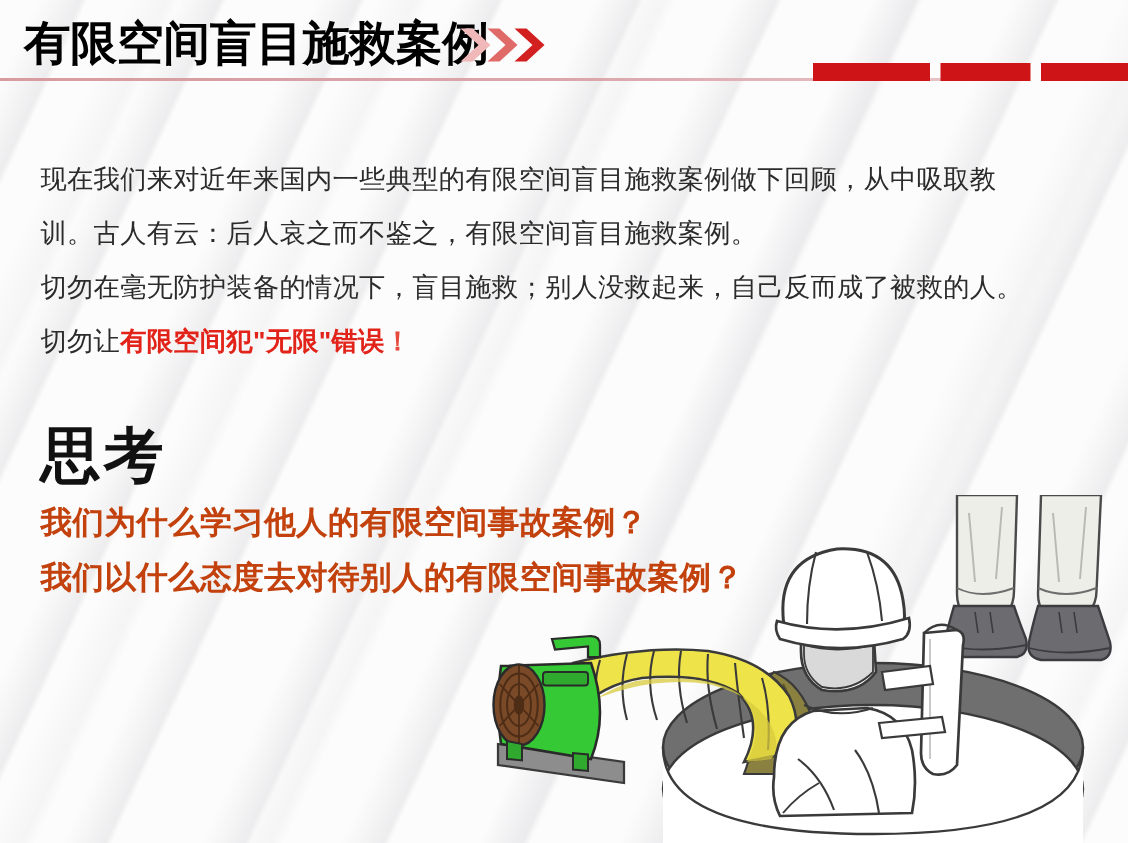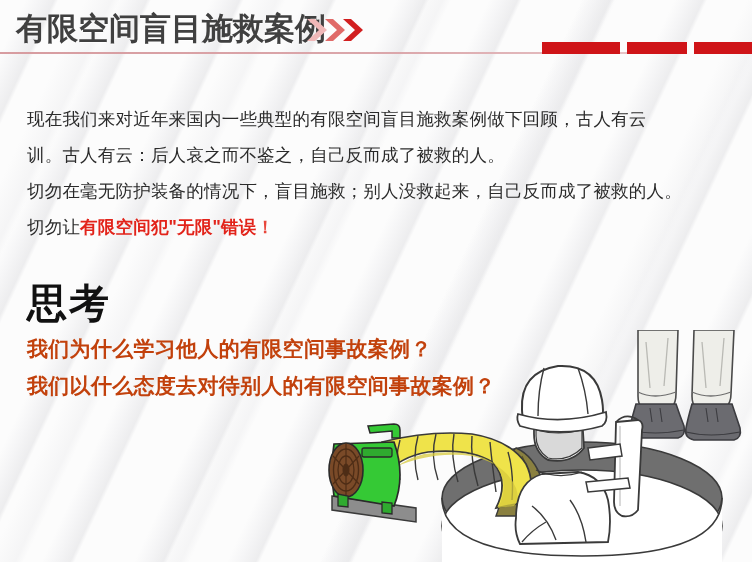--- a/index.html
+++ b/index.html
@@ -57,21 +57,21 @@
     height: 56px;
   }
 
   #header-title {
     position: absolute;
     left: 16px;
     top: 8px;
     font-size: 31px;
     font-weight: bold;
     letter-spacing: 0px;
-    color: #404040;
+    color: #000000;
     white-space: nowrap;
     text-shadow: 0 1px 0 rgba(255,255,255,0.8);
   }
 
   #header-chevrons {
     position: absolute;
     left: 305px;
     top: 17px;
     width: 70px;
     height: 26px;
@@ -188,22 +188,22 @@
     <div id="header-bars">
       <div class="hbar hbar-1"></div>
       <div class="hbar-gap"></div>
       <div class="hbar hbar-2"></div>
       <div class="hbar-gap"></div>
       <div class="hbar hbar-3"></div>
     </div>
   </div>
 
   <div id="body-text">
-    <div class="para-line">现在我们来对近年来国内一些典型的有限空间盲目施救案例做下回顾，古人有云</div>
-    <div class="para-line">训。古人有云：后人哀之而不鉴之，自己反而成了被救的人。</div>
+    <div class="para-line">现在我们来对近年来国内一些典型的有限空间盲目施救案例做下回顾，从中吸取教</div>
+    <div class="para-line">训。古人有云：后人哀之而不鉴之，有限空间盲目施救案例。</div>
     <div class="para-line">切勿在毫无防护装备的情况下，盲目施救；别人没救起来，自己反而成了被救的人。</div>
     <div class="para-line">
       <span>切勿让</span><span class="red-emph">有限空间犯"无限"错误</span><span class="red-bang">！</span>
     </div>
   </div>
 
   <div id="think-heading">思考</div>
 
   <div id="questions">
     <div class="question-line">我们为什么学习他人的有限空间事故案例？</div>

